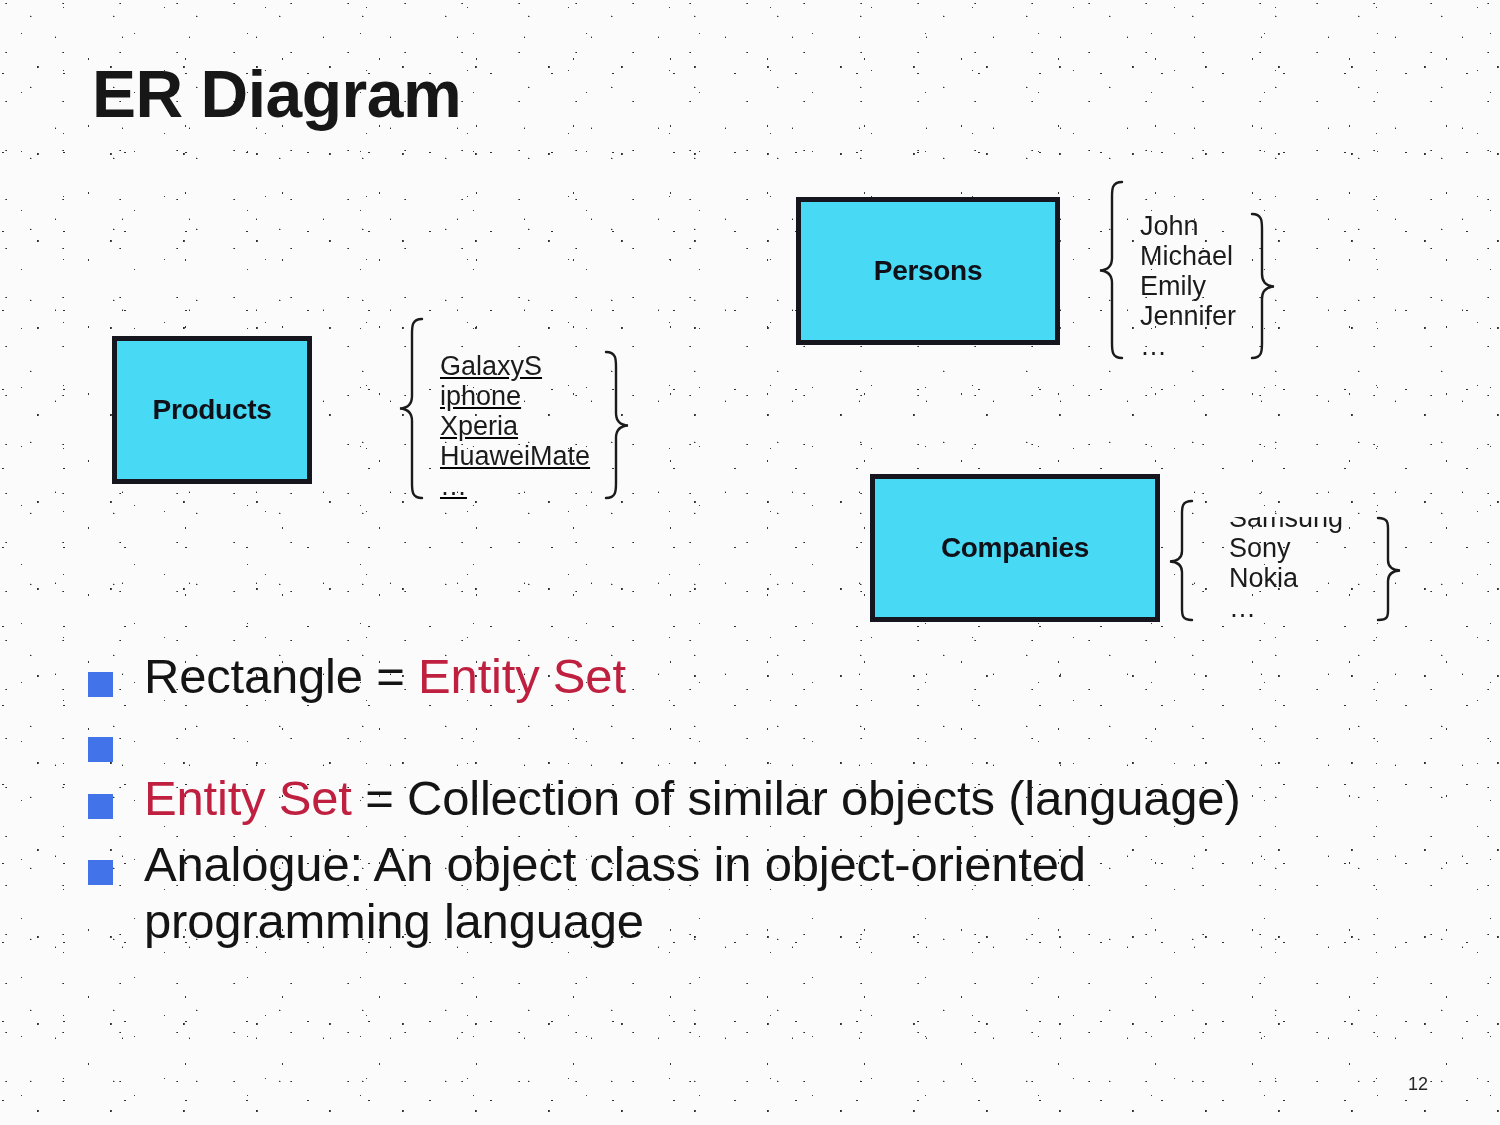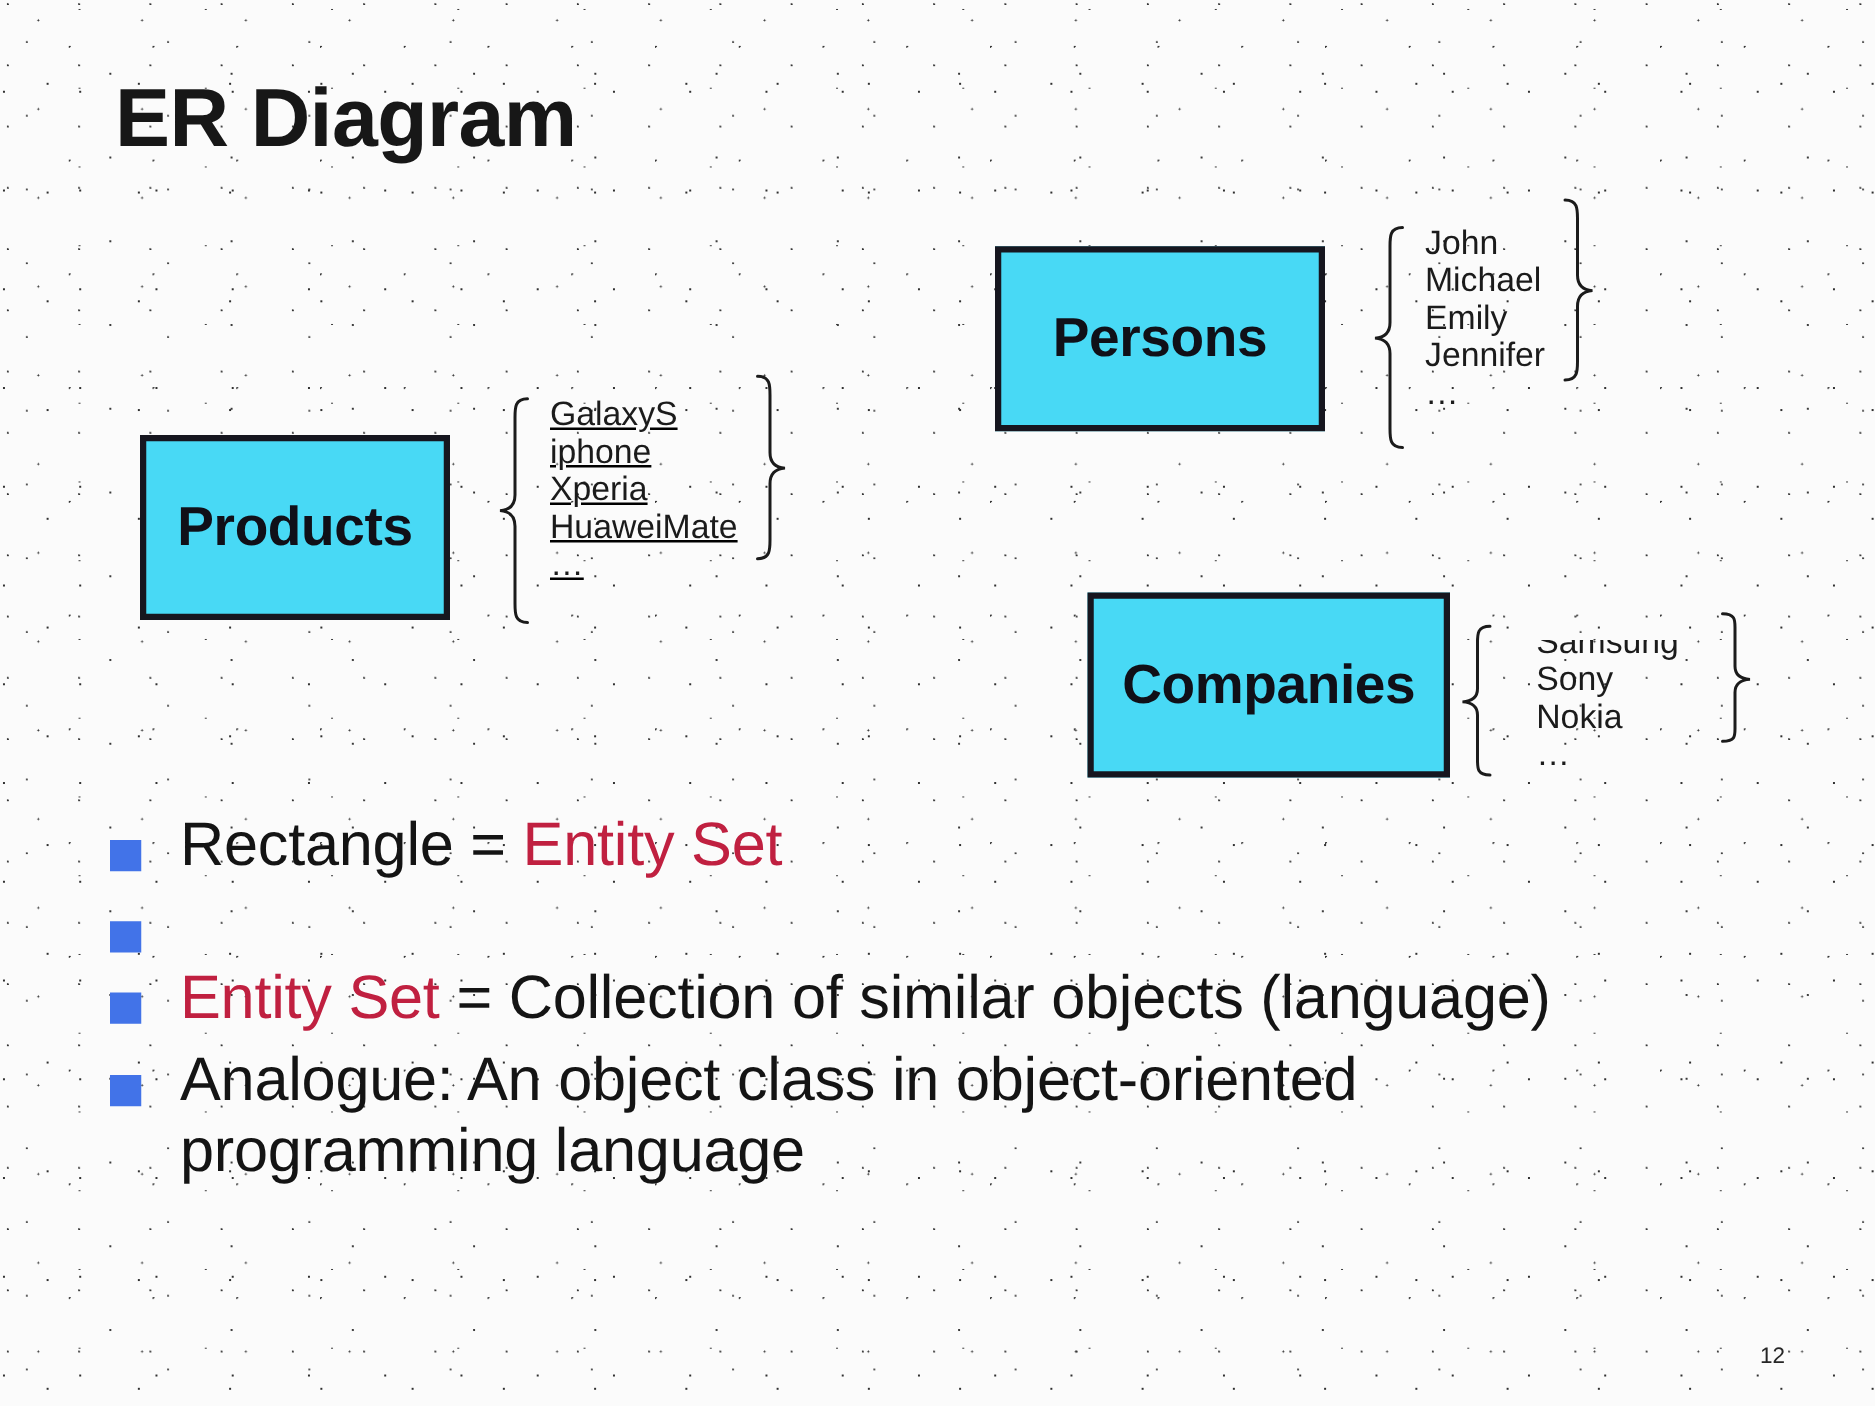--- a/index.html
+++ b/index.html
@@ -54,32 +54,32 @@
   .entity-box {
     position: absolute;
     background: #48D9F5;
     border: 5px solid #16161f;
     box-sizing: border-box;
     display: flex;
     align-items: center;
     justify-content: center;
   }
   .entity-box .entity-label {
-    font-size: 44px;
+    font-size: 28px;
     font-weight: bold;
     color: #101018;
     letter-spacing: -0.3px;
     white-space: nowrap;
   }
 
   
   .members-wrap {
     position: absolute;
     display: flex;
-    align-items: flex-start;
+    align-items: flex-end;
   }
   .brace {
     flex: 0 0 auto;
     display: block;
   }
   .members {
     font-size: 27px;
     line-height: 1.115;
     color: #1b1b1b;
     white-space: nowrap;
@@ -136,21 +136,21 @@
   }
 </style>
 </head>
 <body>
 
 <div id="slide">
 
   <div class="title">ER Diagram</div>
 
   <div class="entity-group">
-    <div class="entity-box" style="left:112px; top:348px; width:248px; height:148px;">
+    <div class="entity-box" style="left:112px; top:336px; width:200px; height:148px;">
       <span class="entity-label">Products</span>
     </div>
 
     <div class="members-wrap" style="left:398px; top:316px; height:185px;text-decoration:underline;">
       <svg class="brace" width="26" height="185" viewBox="0 0 26 185">
         <path d="M24 3 C14 3 14 10 14 18 L14 80 C14 88 10 92 2 92.5
                  C10 93 14 97 14 105 L14 167 C14 175 14 182 24 182" fill="none" stroke="#1b1b1b" stroke-width="2.4" stroke-linecap="round"></path>
       </svg>
       <div class="members">
         <span class="member">GalaxyS</span>

